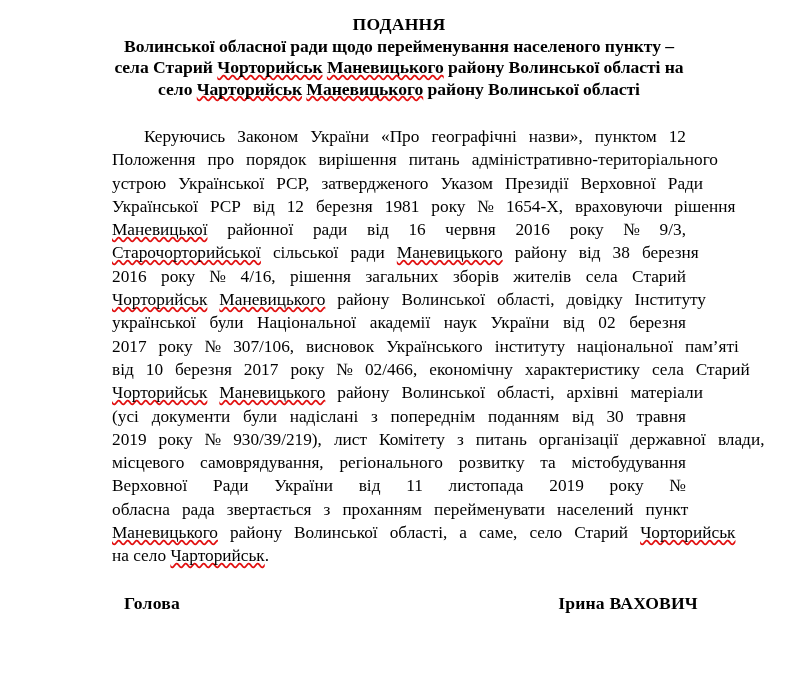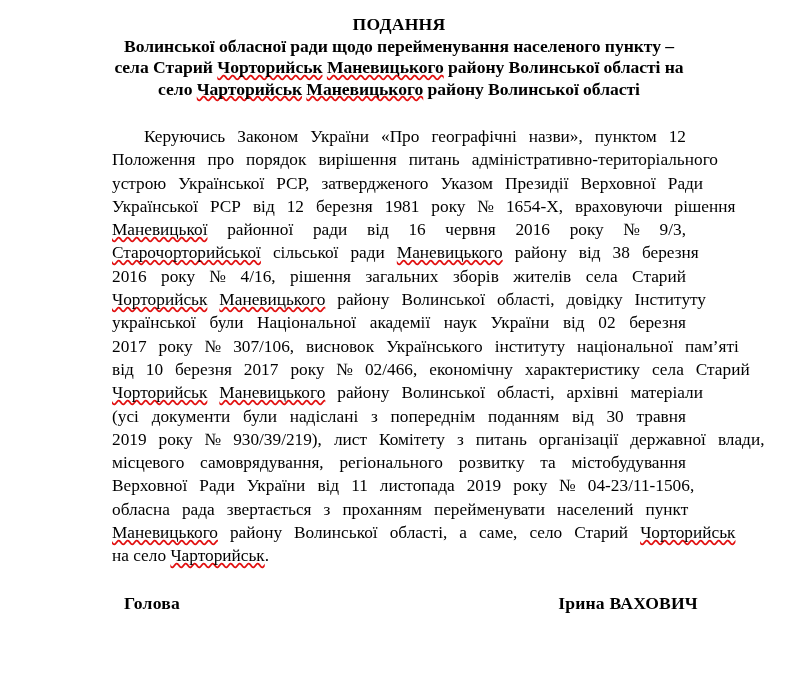--- a/index.html
+++ b/index.html
@@ -305,21 +305,20 @@
       <span class="ln j">
           <span>Верховної</span>
           <span>Ради</span>
           <span>України</span>
           <span>від</span>
           <span>11</span>
           <span>листопада</span>
           <span>2019</span>
           <span>року</span>
           <span>№</span>
-          <span>04-23/11-1506,</span>
         </span>
 
       <span class="ln j">
           <span>обласна</span>
           <span>рада</span>
           <span>звертається</span>
           <span>з</span>
           <span>проханням</span>
           <span>перейменувати</span>
           <span>населений</span>

